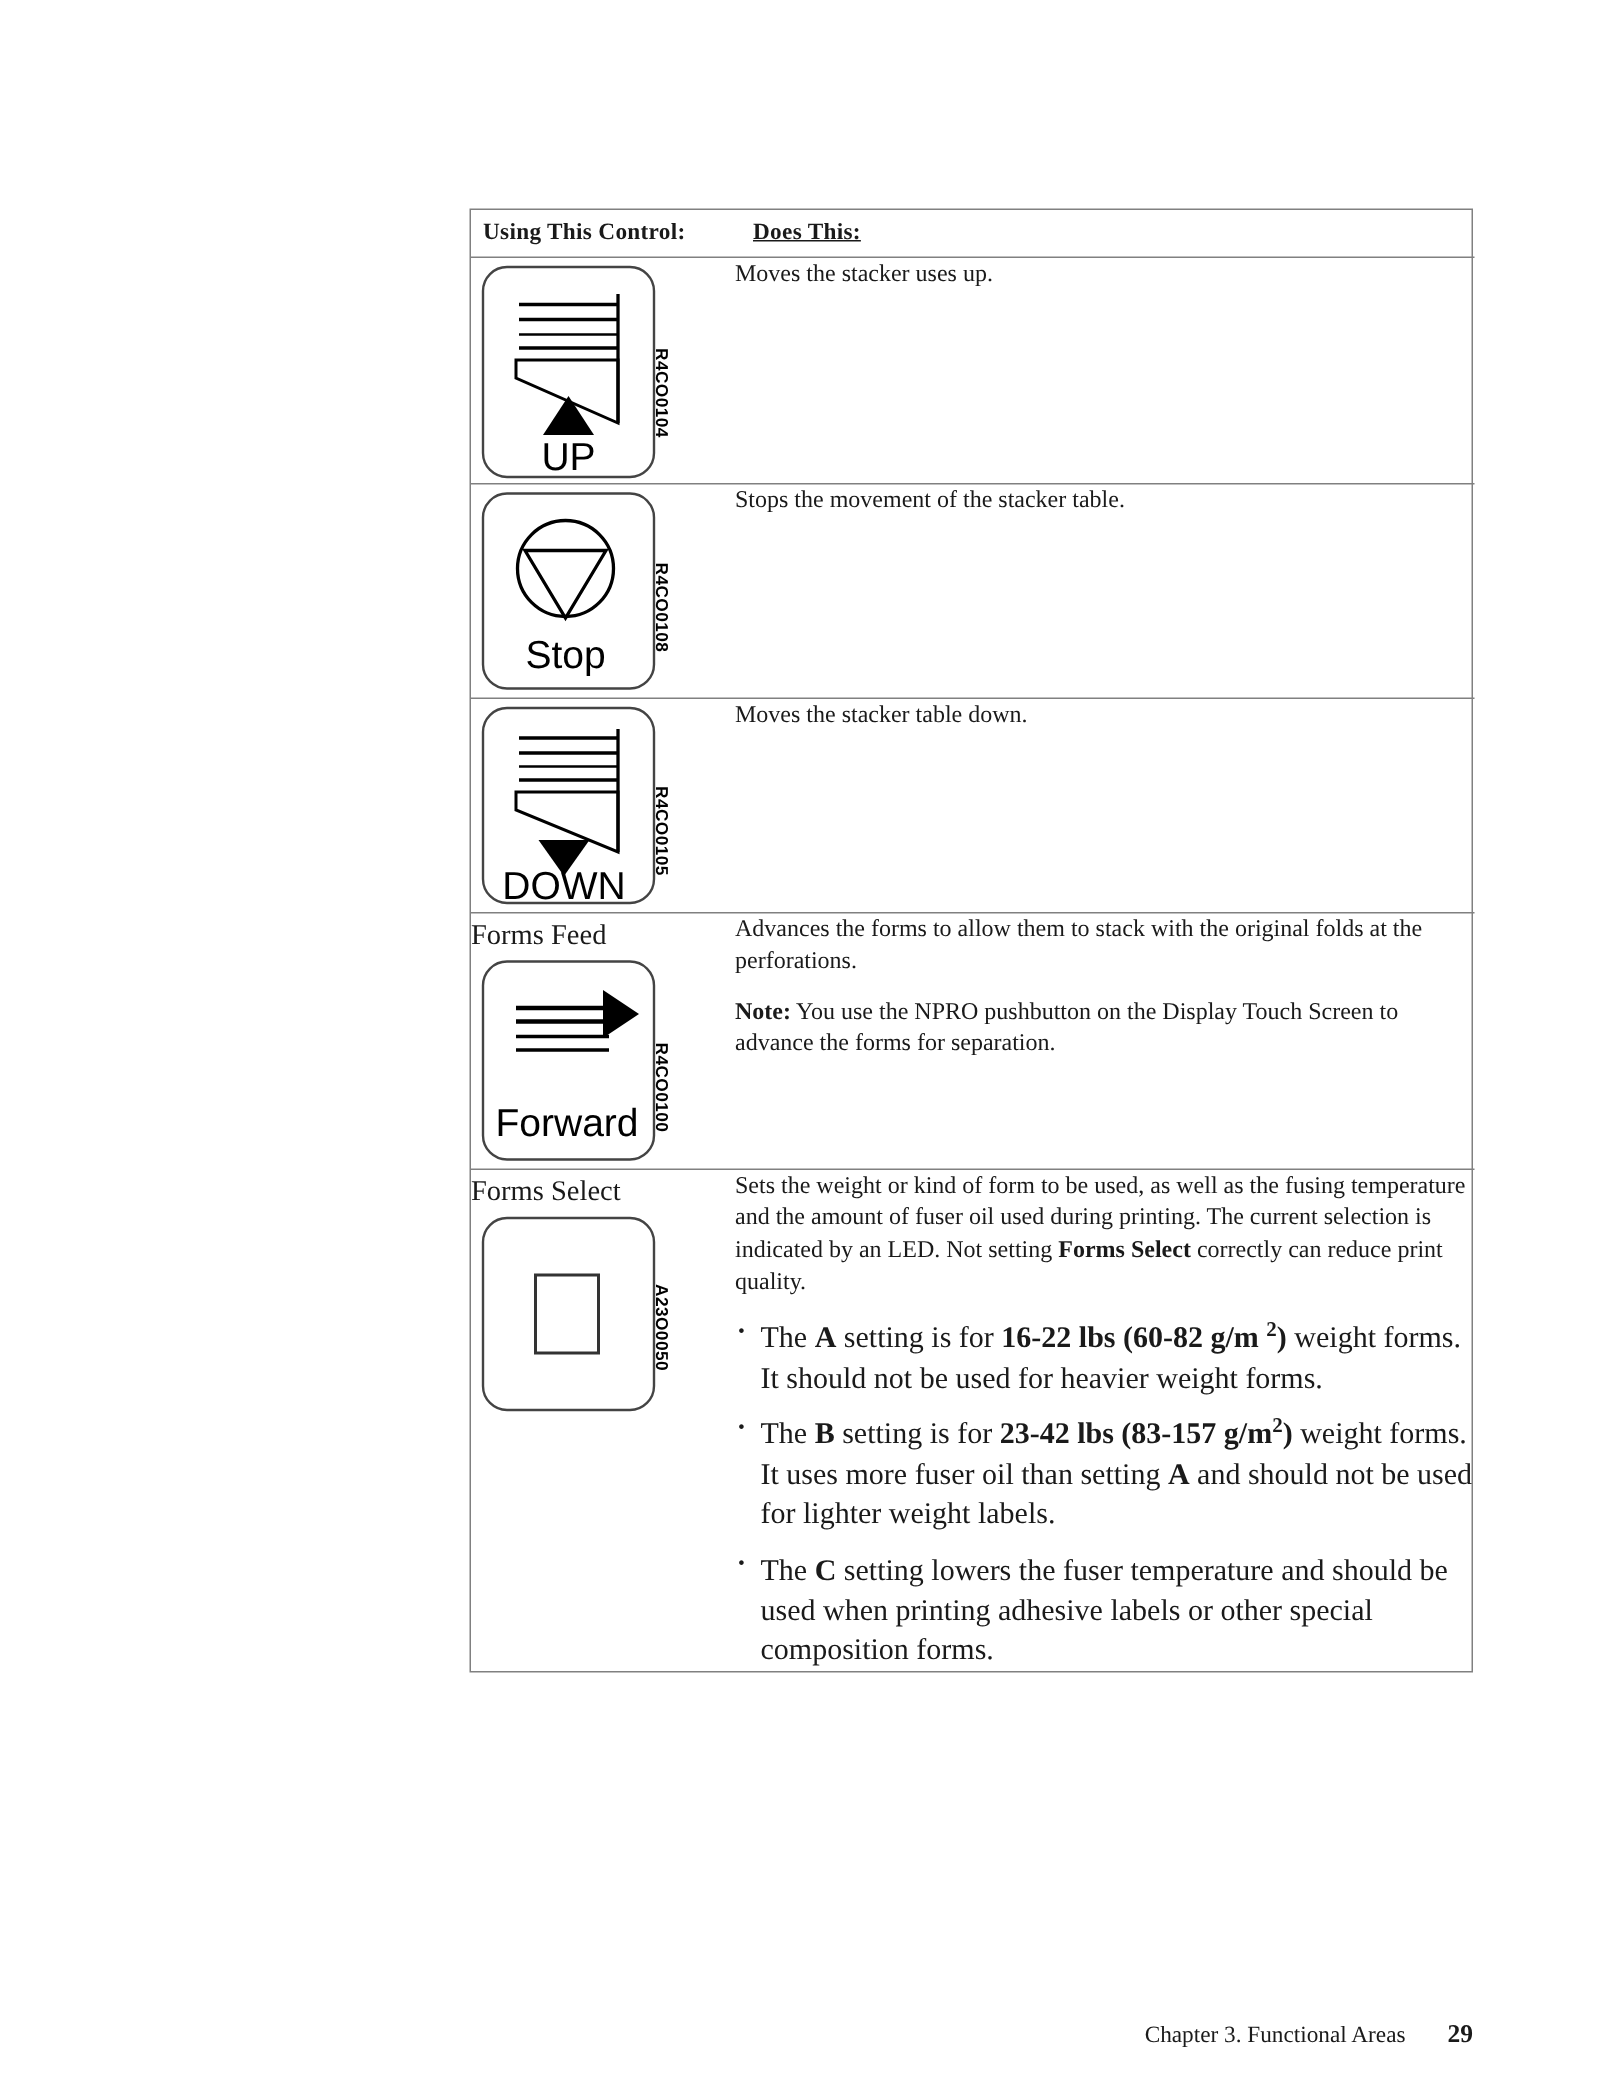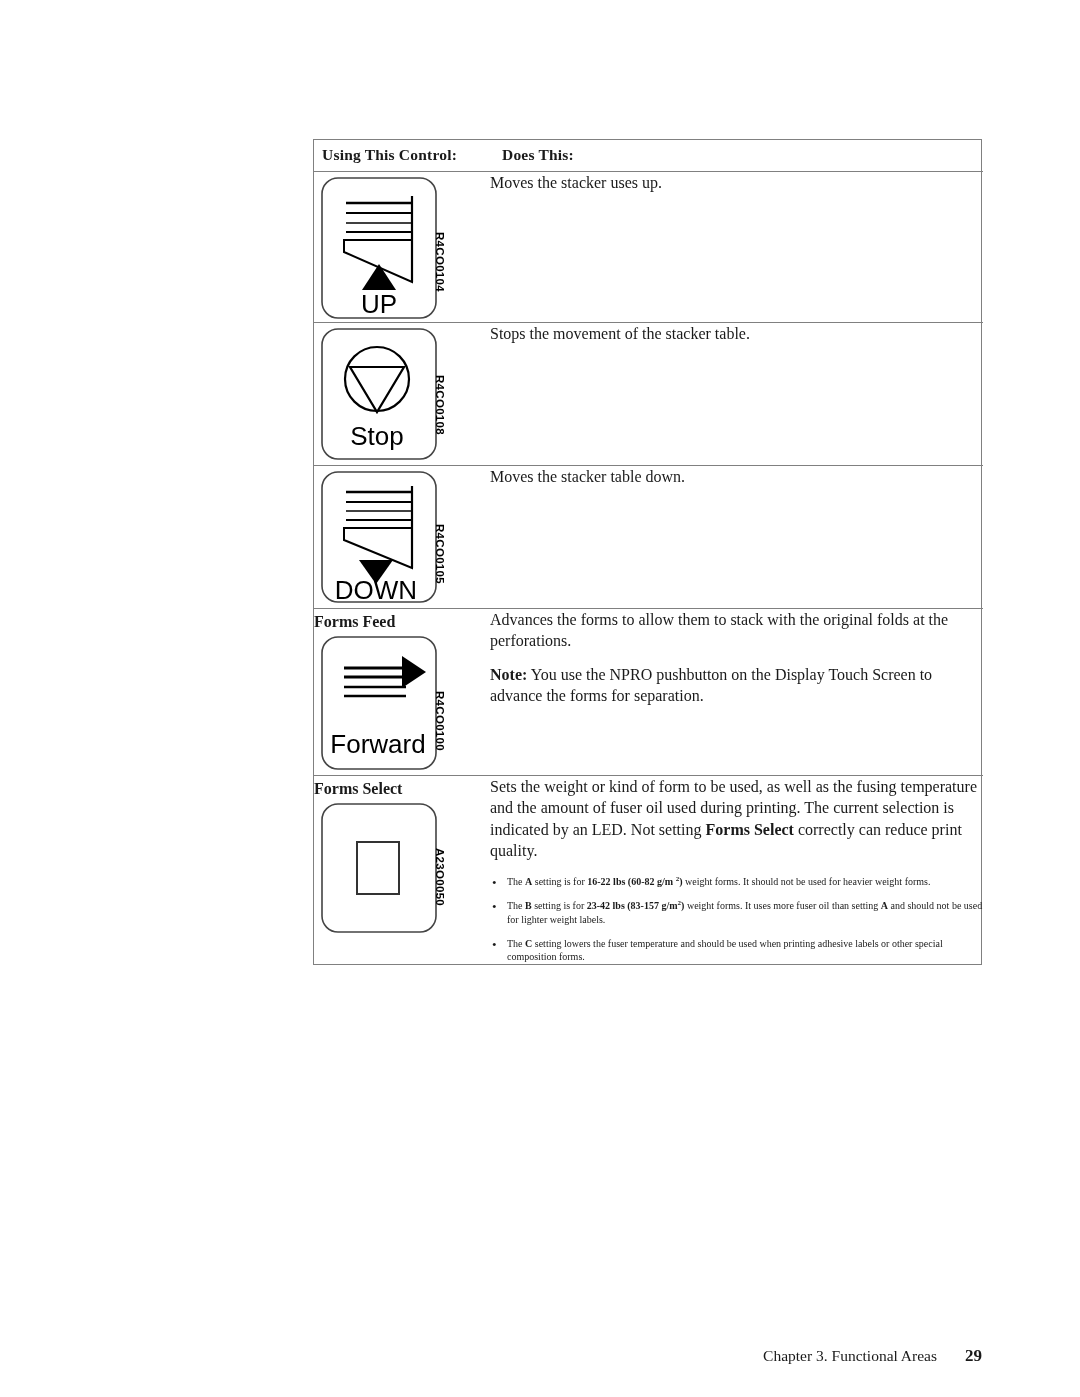--- a/index.html
+++ b/index.html
@@ -43,21 +43,21 @@
 
   .hdr-row td {
     border-bottom: 1.5px solid #808080;
     padding: 6px 0 7px 8px;
     font-family: "Liberation Serif", serif;
     font-weight: bold;
     font-size: 15.5px;
     letter-spacing: .2px;
     vertical-align: top;
   }
-  .hdr-row td.c2cell { padding-left: 12px; }
+  .hdr-row td.c2cell { padding-left: 12px; text-decoration: underline; }
 
   .body-row > td {
     border-bottom: 1.5px solid #808080;
     vertical-align: top;
     padding: 0;
   }
   .body-row.last > td { border-bottom: none; }
 
   .ctrl-cell {
     padding: 8px 0 8px 8px;
@@ -65,22 +65,22 @@
   .desc-cell {
     padding: 10px 12px 10px 12px;
     font-size: 16px;
     line-height: 1.33;
   }
   .desc-cell p { margin: 0; }
   .desc-cell p + p { margin-top: 12px; }
 
   .ctrl-label {
     font-family: "Liberation Serif", serif;
-    font-weight: bold;
-    font-size: 16px;
+    font-weight: normal;
+    font-size: 19px;
     padding: 4px 0 2px 0;
   }
 
   
   .btn-wrap {
     position: relative;
     display: block;
     width: 150px;
     height: 150px;
   }
@@ -102,21 +102,21 @@
   
   ul.bullets {
     list-style: none;
     margin: 14px 0 0 0;
     padding: 0;
   }
   ul.bullets li {
     position: relative;
     padding-left: 17px;
     margin-bottom: 11px;
-    font-size: 10px;
+    font-size: 20px;
     line-height: 1.33;
   }
   ul.bullets li:last-child { margin-bottom: 0; }
   ul.bullets li::before {
     content: "\2022";
     position: absolute;
     left: 2px;
     top: -1px;
     font-size: 13px;
   }

